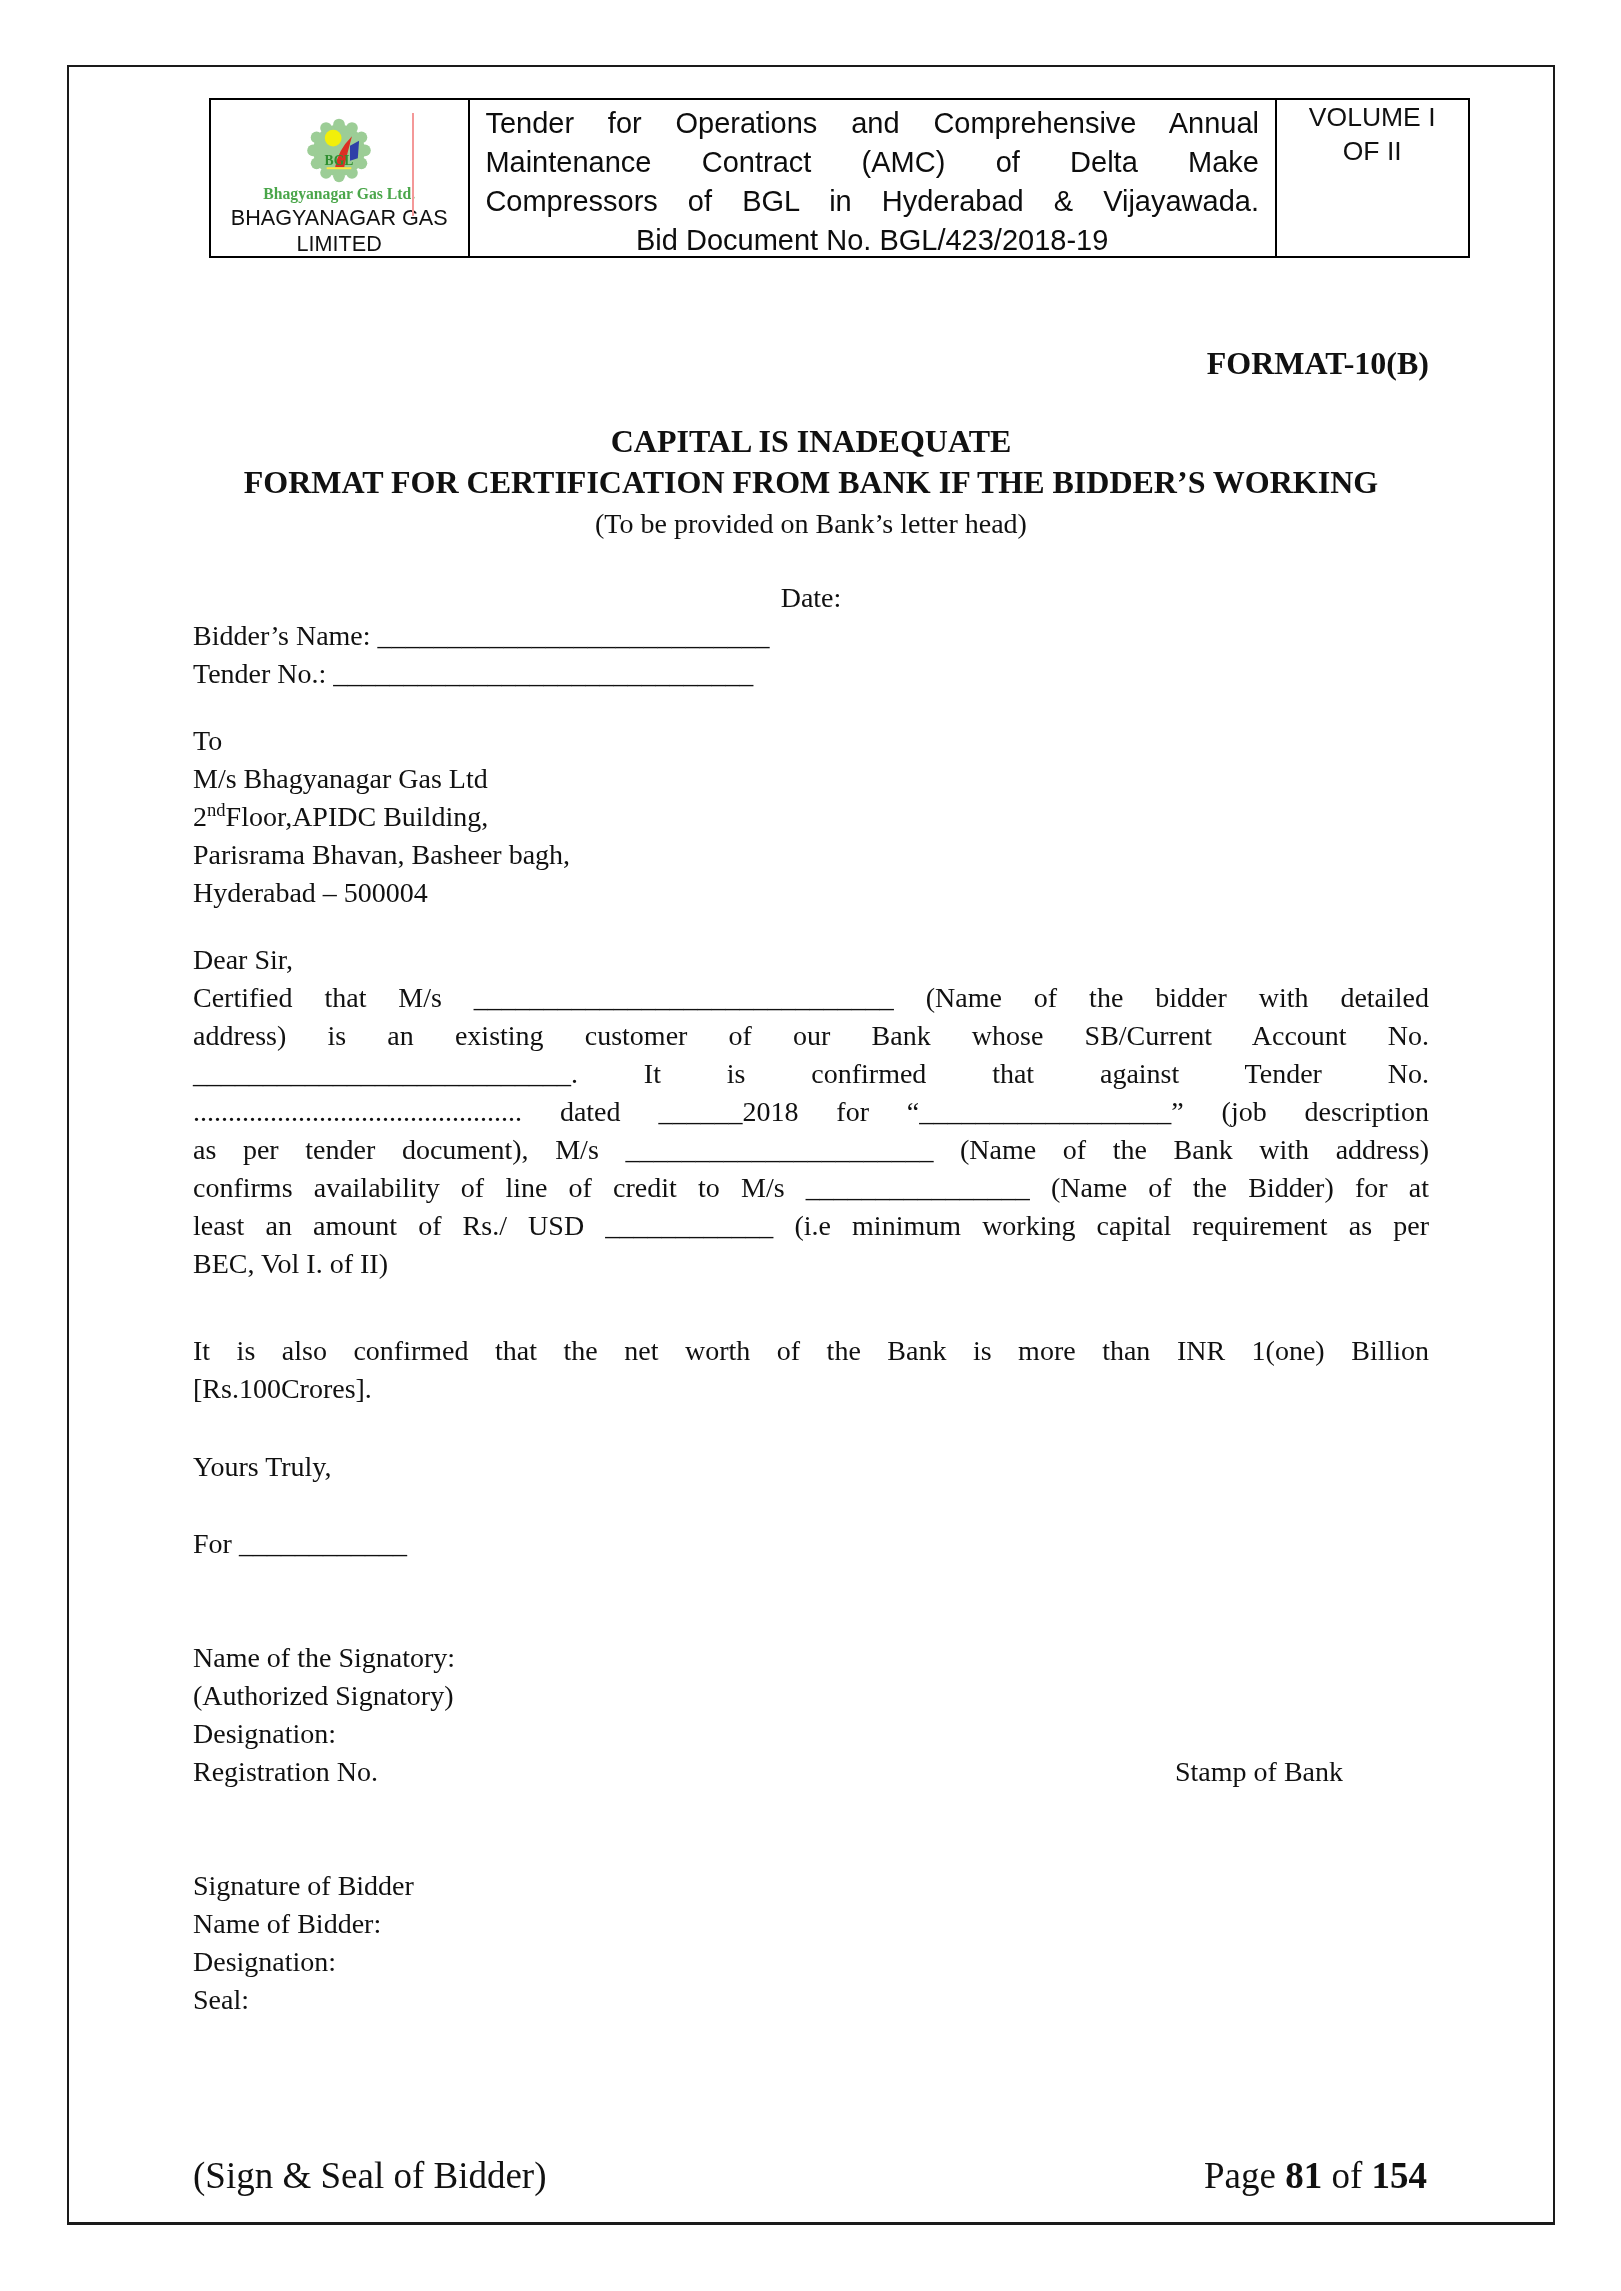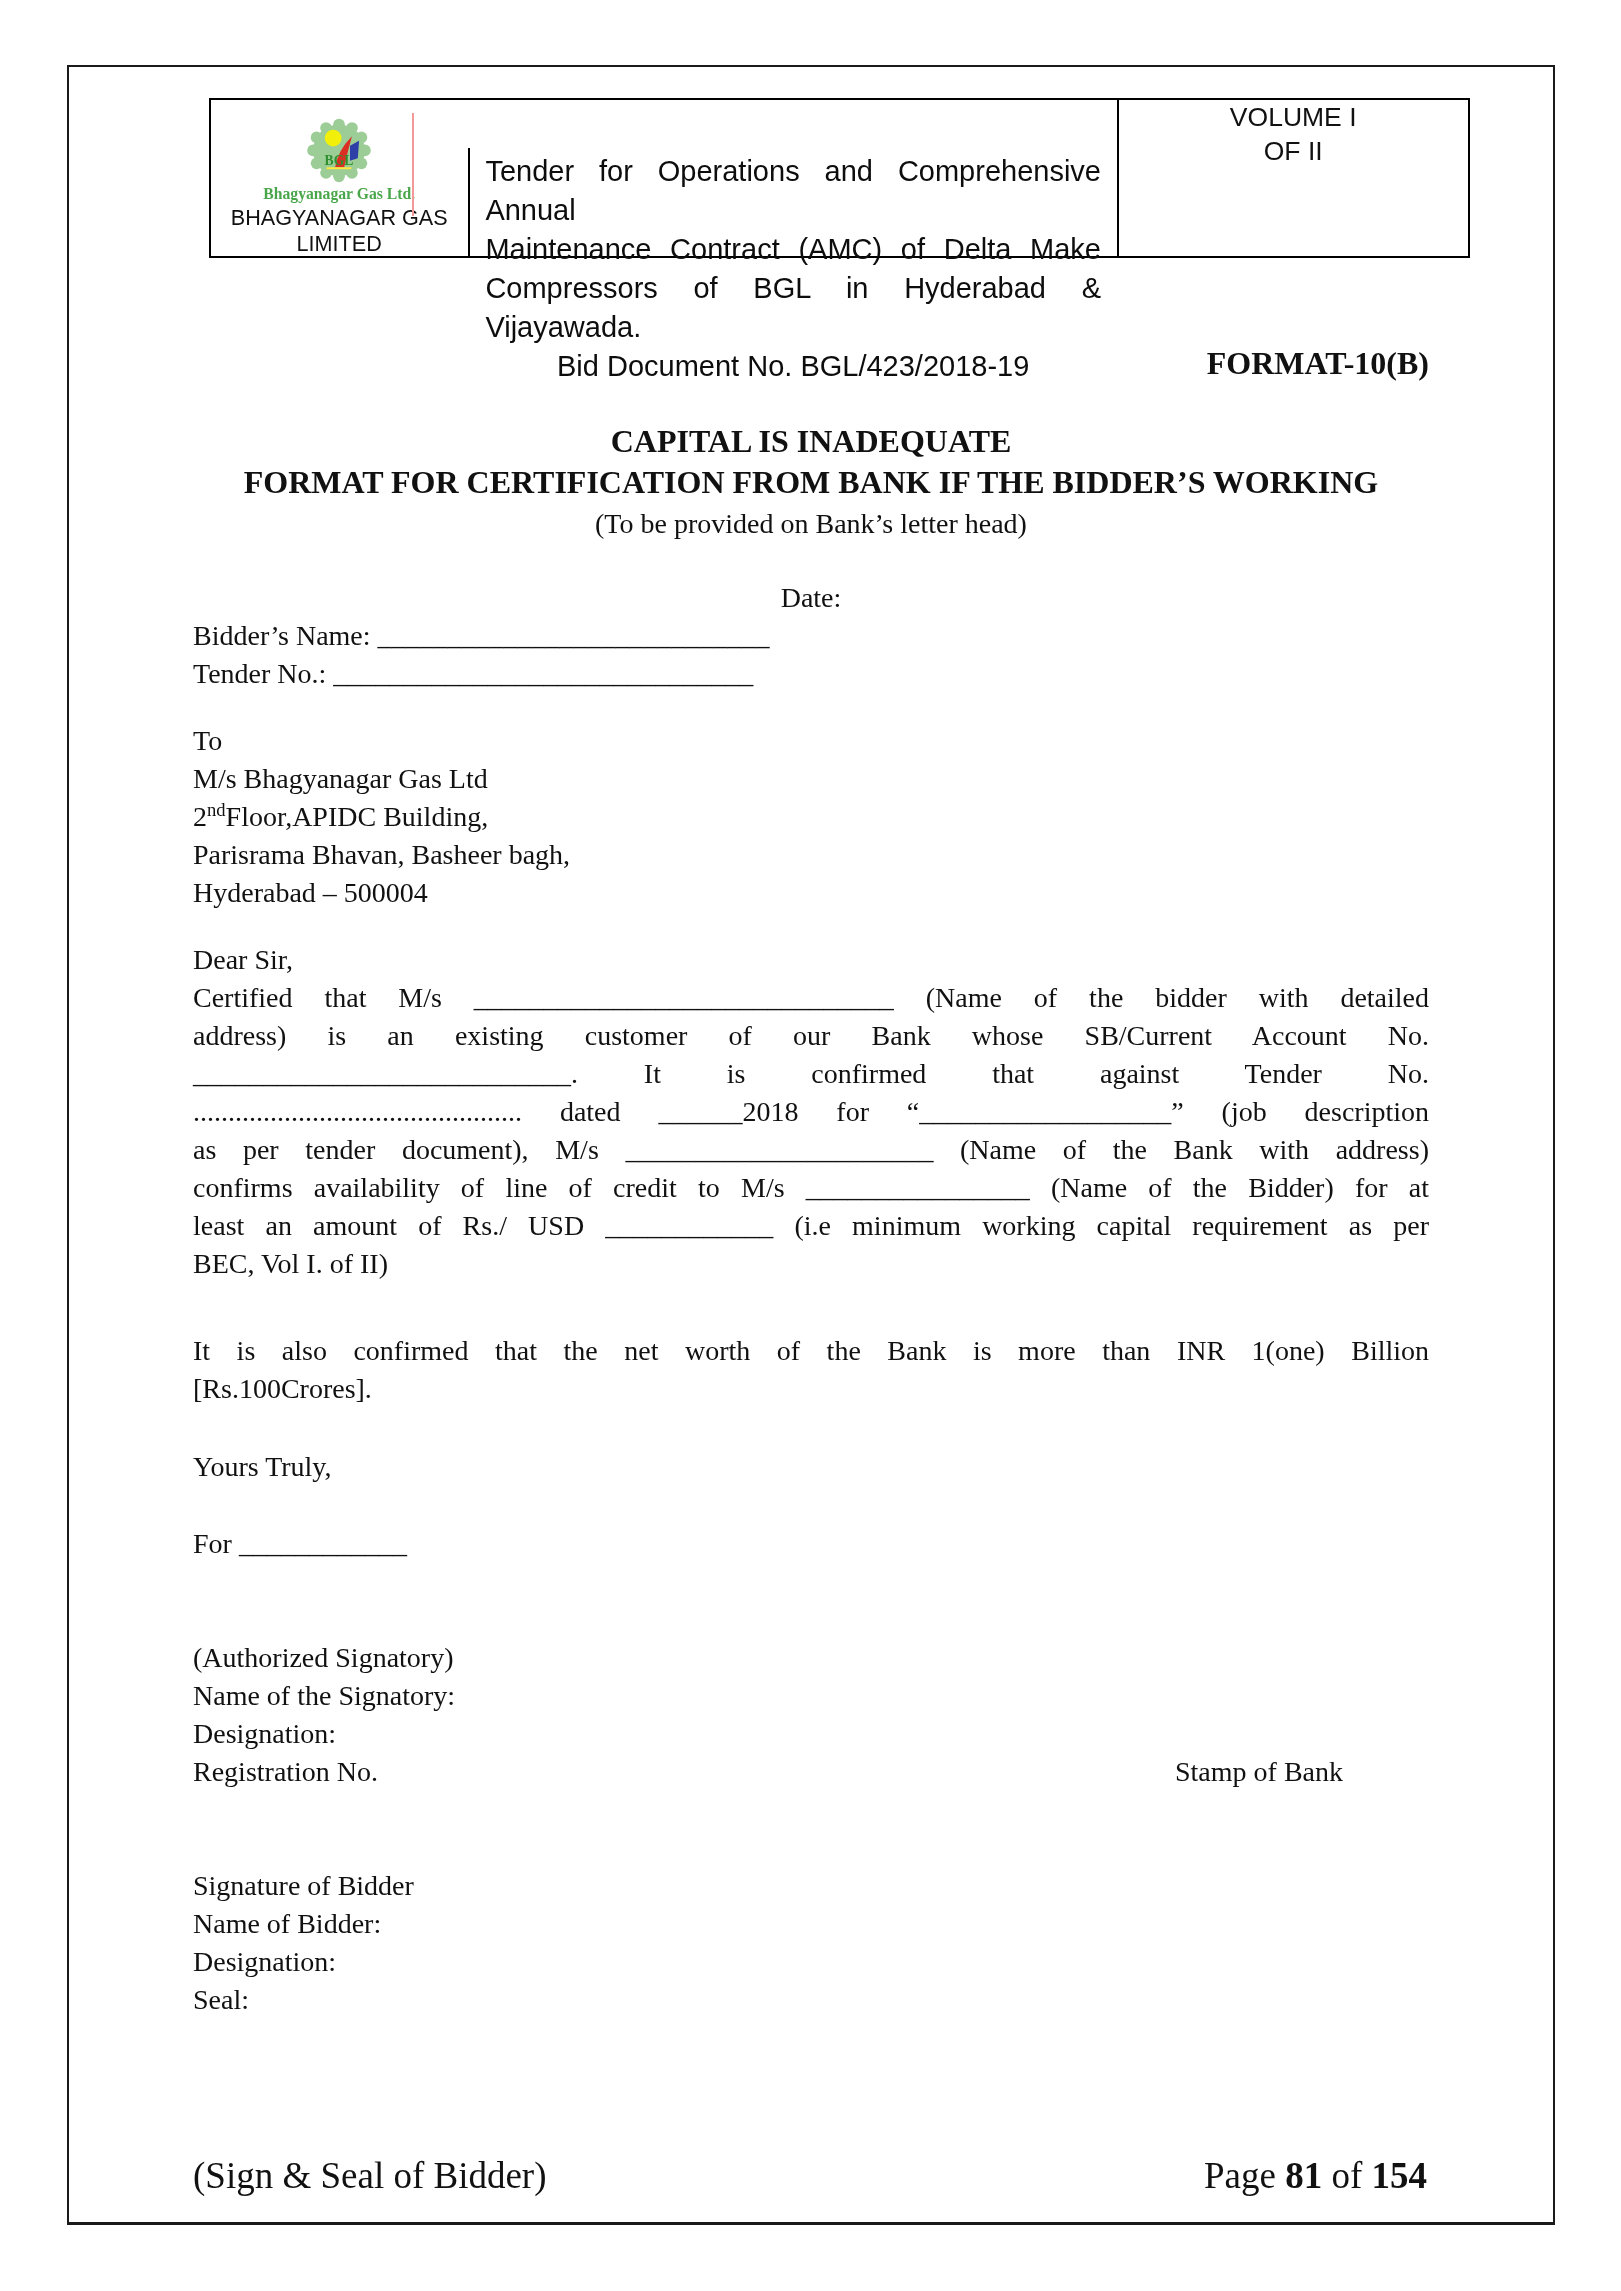--- a/index.html
+++ b/index.html
@@ -24,22 +24,22 @@
   .cell-logo {
     width:257px; position:relative; display:flex; flex-direction:column;
     align-items:center; padding-top:5px;margin-top:13px;
   }
   .red-rule { position:absolute; left:201px; top:0; width:2px; height:103px; }
   .logo-caption { font-family:"Liberation Serif", serif; font-weight:bold; font-size:15.7px; line-height:17.6px; }
   .company-name {
     font-size:21.6px; line-height:25.5px; text-align:center; color:#111; margin-top:2px; padding:0 5.9px;
   }
   .cell-title {
-    width:649px; border-left:2.9px solid #000; padding:3.9px 15.7px;
-    font-size:29px; line-height:39px; color:#0d0d0d;margin-top:48px;
+    width:807px; border-left:2.9px solid #000; padding:3.9px 15.7px;
+    font-size:29px; line-height:39px; color:#0d0d0d;
   }
   .t-just { text-align:justify; text-align-last:justify; }
   .t-center { text-align:center; }
   .cell-volume {
     flex:1; border-left:2.9px solid #000; display:flex; flex-direction:column;
     align-items:center; font-size:26.5px; line-height:34px;
   }
 
   
   .bodytext { font-size:28px; line-height:38px; }
@@ -147,22 +147,22 @@
 
       <div class="para2">
         <div class="bodytext jline">It is also confirmed that the net worth of the Bank is more than INR 1(one) Billion</div>
         <div class="bodytext">[Rs.100Crores].</div>
       </div>
 
       <div class="yours bodytext">Yours Truly,</div>
       <div class="for-line bodytext">For ____________</div>
 
       <div class="signatory">
+        <div class="bodytext">Name of the Signatory:</div>
         <div class="bodytext">(Authorized Signatory)</div>
-        <div class="bodytext">Name of the Signatory:</div>
         <div class="bodytext">Designation:</div>
         <div class="bodytext split-line">
           <span>Registration No.</span>
           <span class="stamp">Stamp of Bank</span>
         </div>
       </div>
 
       <div class="bidder-sign">
         <div class="bodytext">Signature of Bidder</div>
         <div class="bodytext">Name of Bidder:</div>

